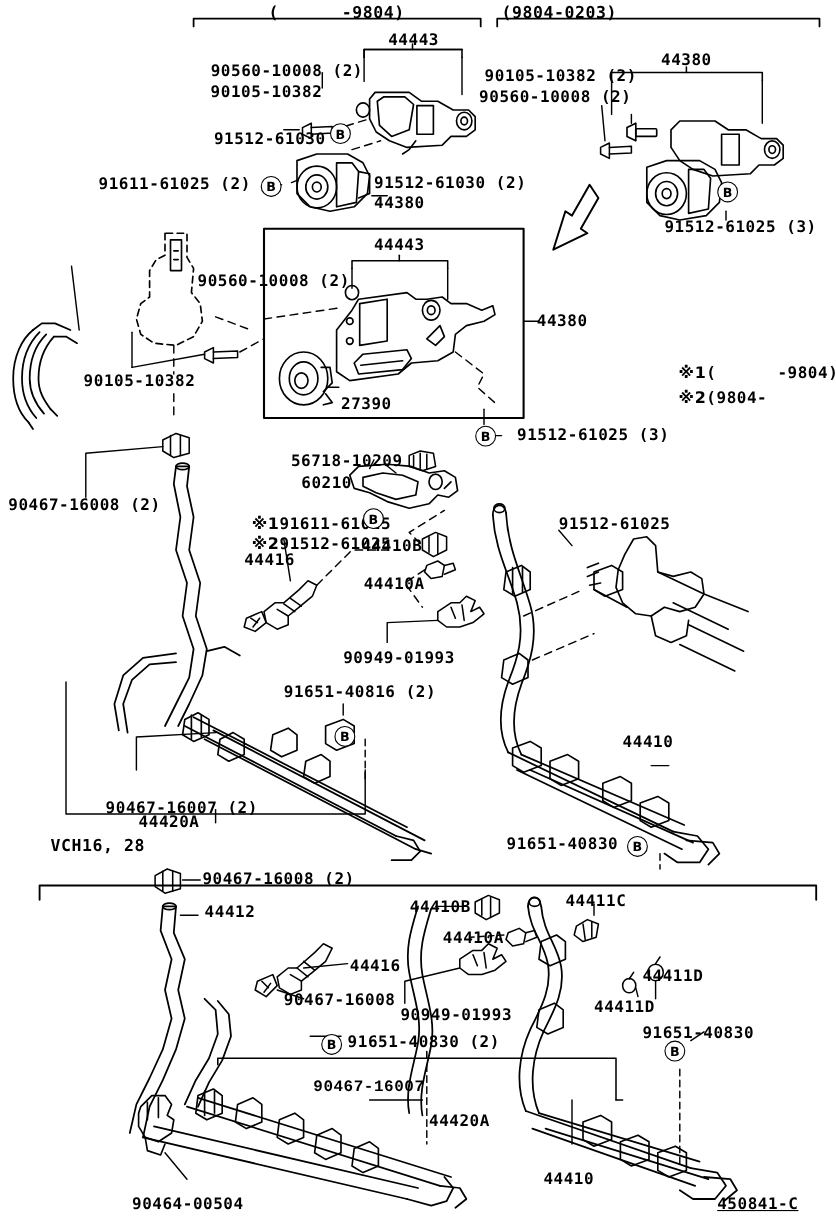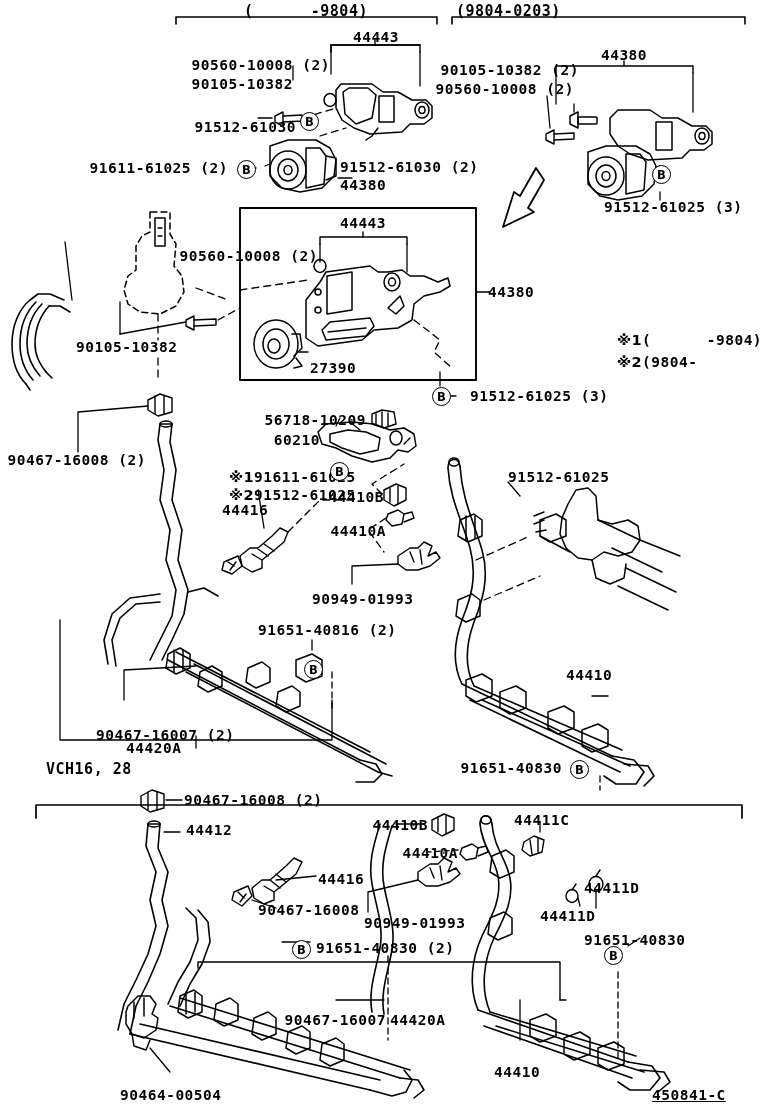--- a/index.html
+++ b/index.html
@@ -494,20 +494,20 @@
   <div class="lbl r" style="left:458px;top:846px;">44410A</div>
   <div class="lbl" style="left:318px;top:872px;">44416</div>
   <div class="lbl" style="left:584px;top:881px;">44411D</div>
   <div class="lbl" style="left:258px;top:903px;">90467-16008</div>
   <div class="lbl" style="left:540px;top:909px;">44411D</div>
   <div class="lbl" style="left:364px;top:916px;">90949-01993</div>
   <div class="lbl" style="left:584px;top:933px;">91651-40830</div>
   <div class="bcirc" style="left:292px;top:940px;">B</div>
   <div class="lbl" style="left:316px;top:941px;">91651-40830 (2)</div>
   <div class="bcirc" style="left:604px;top:946px;">B</div>
-  <div class="lbl r" style="left:386px;top:1013px;">90467-16007</div>
+  <div class="lbl r" style="left:386px;top:982px;font-family:Liberation Mono, monospace;">90467-16007</div>
   <div class="lbl" style="left:390px;top:1013px;">44420A</div>
   <div class="lbl" style="left:494px;top:1065px;">44410</div>
   <div class="lbl" style="left:120px;top:1088px;">90464-00504</div>
 
   <div class="lbl" style="left:652px;top:1088px;text-decoration:underline;">450841-C</div>
 
 </div>
 
 </body></html>

